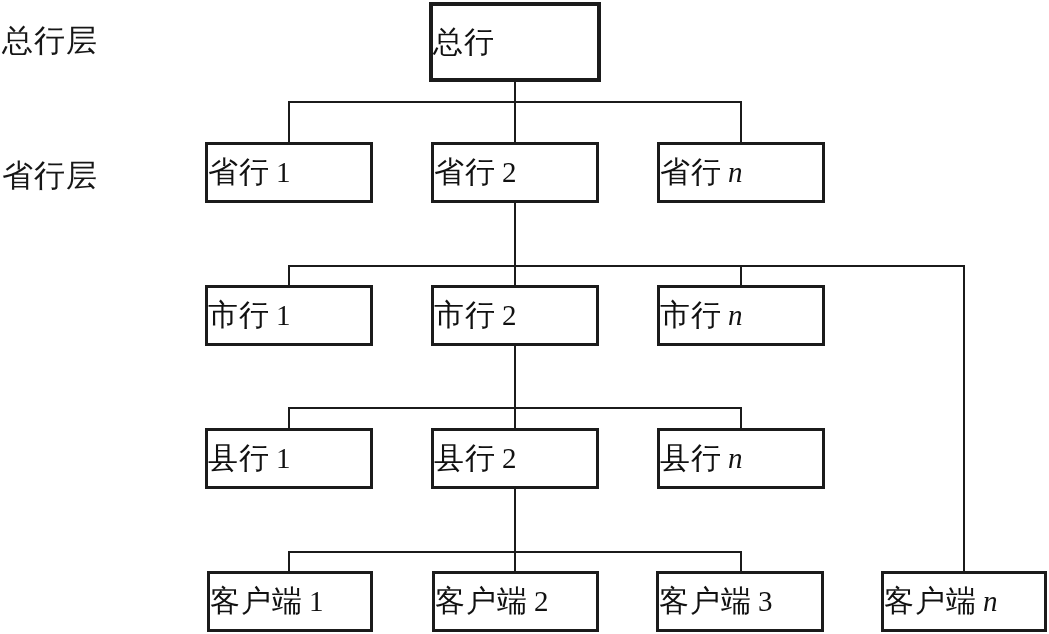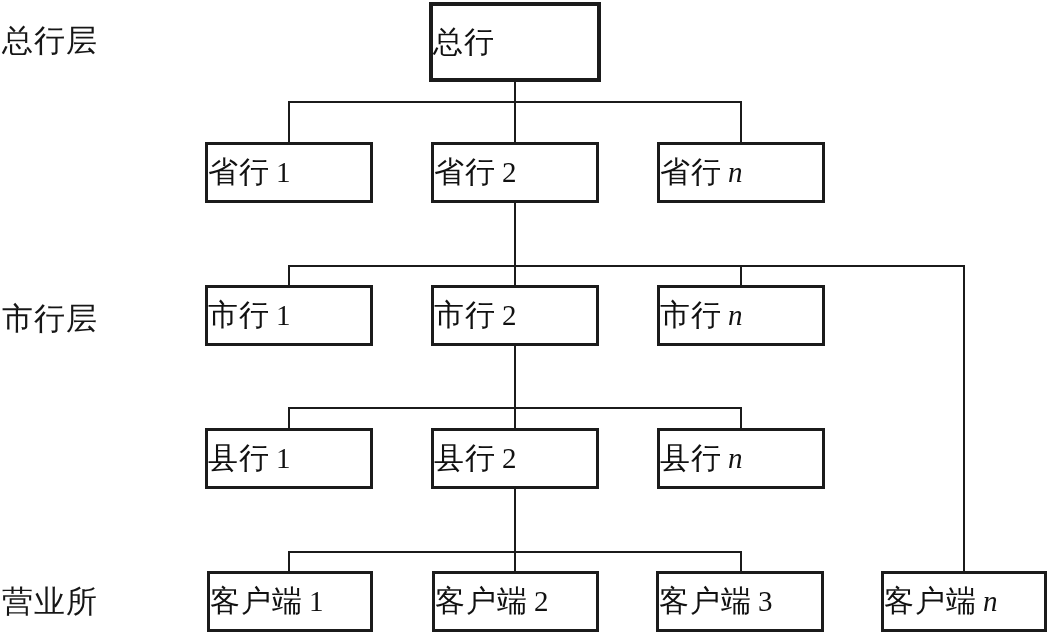--- a/index.html
+++ b/index.html
@@ -55,22 +55,21 @@
     background: #1b1b1b;
     z-index: 1;
   }
 </style>
 </head>
 <body>
 
 <div id="stage">
 
   <div class="rlabel" style="top:20px">总行层</div>
-  <div class="rlabel" style="top:298px">市行层</div>
-  <div class="rlabel" style="top:581px">营业所</div>
+  <div class="rlabel" style="top:155px">省行层</div>
 
   <div class="node head" style="left:429px; top:2px; width:172px; height:80px">
     <span class="nm">总行</span>
   </div>
 
   <div class="node" style="left:205px; top:142px; width:168px; height:61px">
     <span class="nm">省行</span>
       <span class="num">1</span>
   </div>
   <div class="node" style="left:431px; top:142px; width:168px; height:61px">

